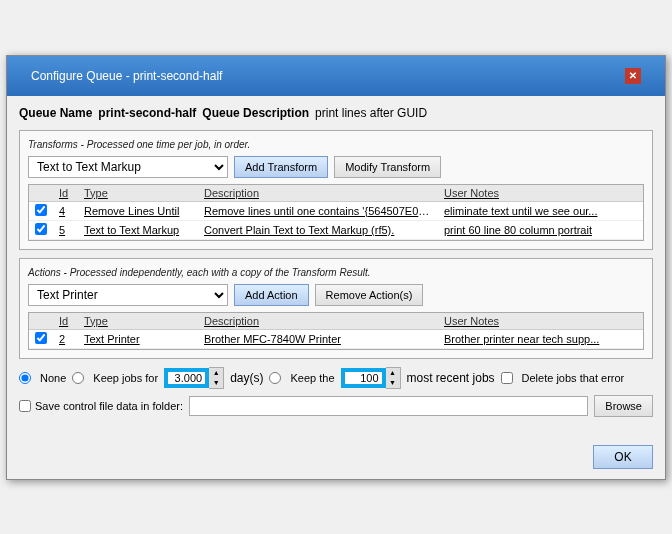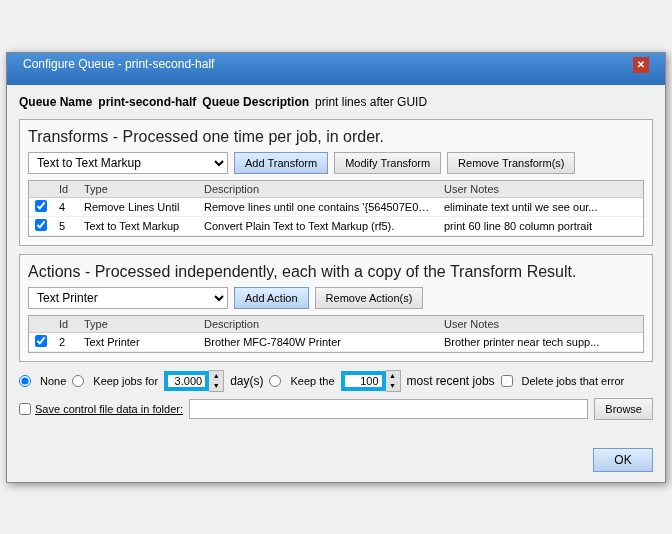--- a/index.html
+++ b/index.html
@@ -16,24 +16,25 @@
     }
     .window {
       width: 660px;
       background: #f0f0f0;
       border: 1px solid #888;
       box-shadow: 2px 2px 8px rgba(0,0,0,0.4);
     }
     .title-bar {
       background: linear-gradient(to bottom, #4a90d9, #2c6fbd);
       color: white;
-      padding: 4px 16px;
+      padding: 4px 24px;
       display: flex;
       justify-content: space-between;
-      height: 32px;
+      align-items: center;
+      height: 40px;
     }
     .title-bar-title {
       font-size: 12px;
       font-weight: normal;
     }
     .title-bar-close {
       background: #c0392b;
       color: white;
       border: none;
       width: 16px;
@@ -63,23 +64,24 @@
     .queue-name {
       font-weight: bold;
     }
     .section {
       border: 1px solid #aaa;
       padding: 8px;
       margin-bottom: 8px;
       background: #f9f9f9;
     }
     .section-header {
-      font-size: 16px;
+      font-size: 10px;
       margin-bottom: 6px;
       color: #222;
+      font-style: italic;
     }
     .toolbar {
       display: flex;
       gap: 6px;
       margin-bottom: 6px;
       align-items: center;
     }
     select {
       height: 22px;
       font-size: 12px;
@@ -107,20 +109,21 @@
       background: #f0f0f0;
     }
     .table-container {
       border: 1px solid #aaa;
       background: white;
     }
     table {
       width: 100%;
       border-collapse: collapse;
       font-size: 11px;
+      text-decoration: underline;
     }
     table thead tr {
       background: #e8e8e8;
     }
     table th {
       padding: 2px 6px;
       text-align: left;
       border-bottom: 1px solid #ccc;
       font-weight: normal;
       color: #333;
@@ -192,21 +195,20 @@
       align-items: center;
       gap: 6px;
       margin-top: 4px;
     }
     .folder-row label {
       font-size: 11px;
       display: flex;
       align-items: center;
       gap: 4px;
       white-space: nowrap;
-      text-decoration: underline;
     }
     .folder-input {
       flex: 1;
       height: 20px;
       border: 1px solid #aaa;
       background: white;
       font-size: 11px;
       padding: 0 3px;
     }
     .bottom-row {
@@ -251,21 +253,20 @@
     </div>
 
     <div class="section">
       <div class="section-header">Transforms - Processed one time per job, in order.</div>
       <div class="toolbar">
         <select>
           <option>Text to Text Markup</option>
         </select>
         <button class="btn btn-primary">Add Transform</button>
         <button class="btn">Modify Transform</button>
-        <button class="btn">Remove Transform(s)</button>
       </div>
       <div class="table-container">
         <table>
           <thead>
             <tr>
               <th class="checkbox-cell"></th>
               <th class="id-cell">Id</th>
               <th class="type-cell">Type</th>
               <th class="desc-cell">Description</th>
               <th class="notes-cell">User Notes</th>

